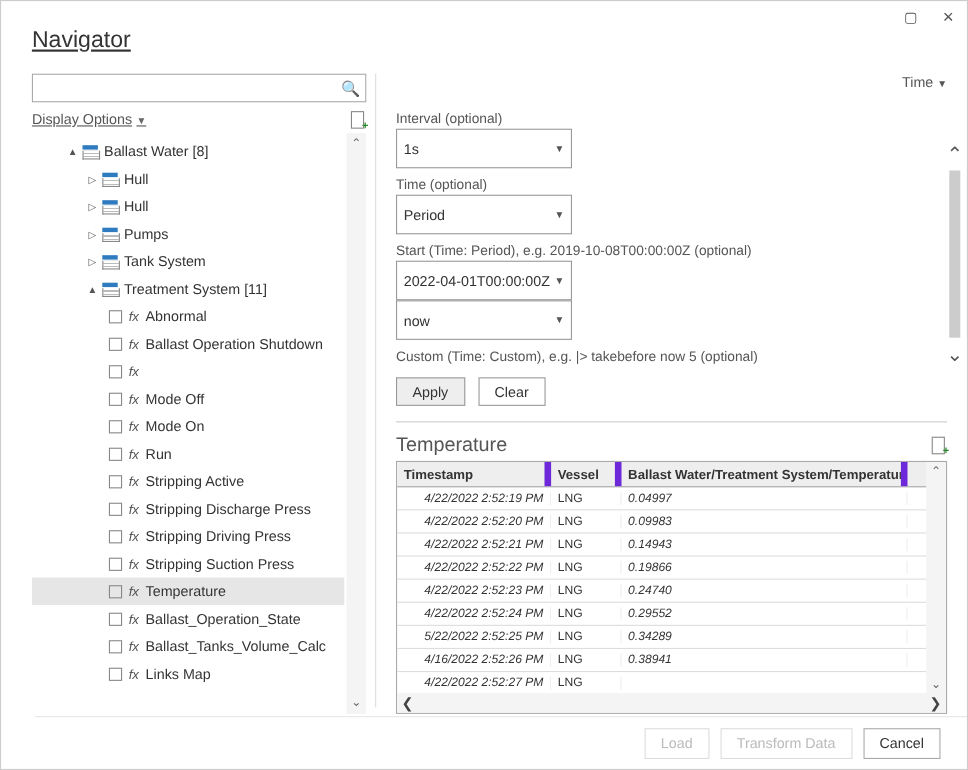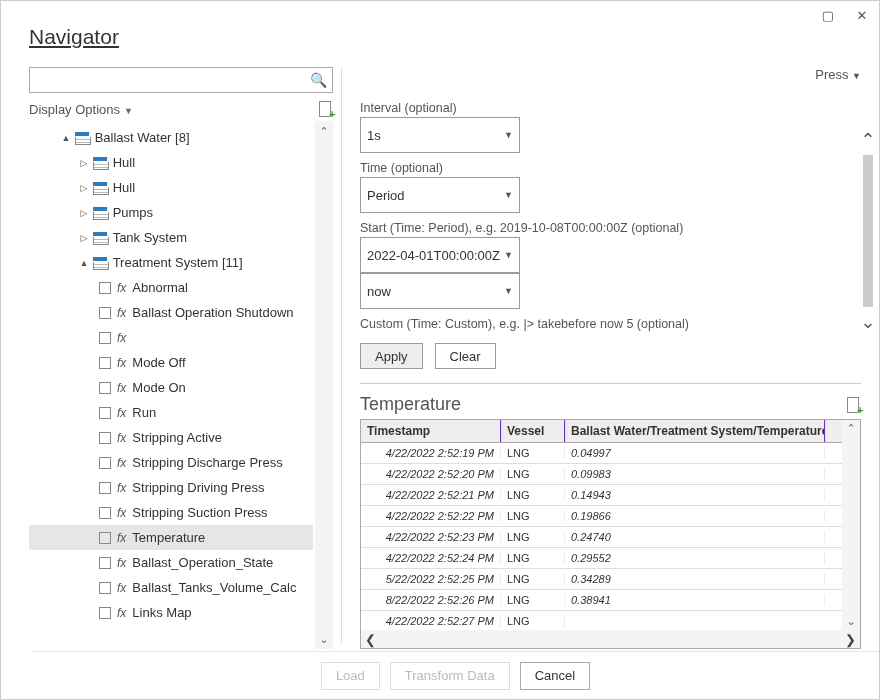--- a/index.html
+++ b/index.html
@@ -5,21 +5,21 @@
 * { box-sizing: border-box; margin: 0; padding: 0; font-family: "Segoe UI", Arial, sans-serif; }
 body { background: #fff; width: 880px; height: 700px; position: relative; border: 1px solid #ccc; overflow: hidden; }
 .titlebar { position: absolute; top: 0; right: 0; display: flex; }
 .titlebar .btn { width: 34px; height: 28px; display: flex; align-items: center; justify-content: center; cursor: pointer; color: #555; font-size: 13px; }
 .header { padding: 24px 28px 8px 28px; font-size: 21px; font-weight: 400; color: #333; text-decoration: underline; }
 .content { position: absolute; top: 60px; bottom: 50px; left: 0; right: 0; display: flex; }
 .left { width: 340px; padding: 6px 8px 0 28px; display: flex; flex-direction: column; }
 .search-row { display: flex; border: 1px solid #aaa; height: 26px; align-items: center; margin-bottom: 8px; }
 .search-row input { flex: 1; border: none; outline: none; font-size: 13px; padding: 0 6px; }
 .search-row .sicon { width: 26px; text-align: center; color: #0070c0; font-size: 14px; }
-.disp-row { display: flex; justify-content: space-between; align-items: center; font-size: 13px; color: #555; margin-bottom: 4px; }
+.disp-row { display: flex; justify-content: space-between; align-items: flex-start; font-size: 13px; color: #555; margin-bottom: 4px; text-decoration: underline; }
 .disp-row .caret { font-size: 9px; margin-left: 4px; color: #666; }
 .tree-wrap { flex: 1; overflow: hidden; position: relative; }
 .tree { font-size: 13px; color: #333; position: absolute; left: 0; right: 20px; top: 4px; }
 .tree .row { display: flex; align-items: center; height: 25px; white-space: nowrap; }
 .tree .row.sel { background: #e6e6e6; }
 .tree .tri { width: 10px; font-size: 9px; color: #555; text-align: center; }
 .tree .tblicon { width: 14px; height: 12px; display: inline-block; margin-right: 6px; position: relative; }
 .tree .tblicon::before { content: ""; position: absolute; left: 0; top: 0; width: 14px; height: 4px; background: #2e7bc0; }
 .tree .tblicon::after { content: ""; position: absolute; left: 0; top: 5px; width: 14px; height: 7px; border: 1px solid #888; border-top: none; background: repeating-linear-gradient(#fff, #fff 2px, #bbb 2px, #bbb 3px); }
 .tree .cb { width: 12px; height: 12px; border: 1px solid #888; margin-right: 6px; flex-shrink: 0; }
@@ -32,34 +32,34 @@
 .form { font-size: 13px; color: #555; }
 .form .lbl { margin-top: 8px; margin-bottom: 2px; font-size: 12.5px; color: #555; }
 .form .combo { width: 160px; height: 36px; border: 1px solid #999; display: flex; align-items: center; padding: 0 6px; font-size: 13px; color: #333; justify-content: space-between; }
 .form .combo .dd { font-size: 9px; color: #555; }
 .btnrow { margin-top: 12px; display: flex; gap: 12px; }
 .btn2 { height: 26px; border: 1px solid #999; background: #fff; padding: 0 14px; font-size: 13px; color: #333; cursor: pointer; }
 .btn2.primary { background: #eee; }
 .section-title { font-size: 18px; color: #555; margin-top: 14px; margin-bottom: 4px; border-top: 1px solid #ccc; padding-top: 10px; display: flex; justify-content: space-between; align-items: center; }
 .grid-wrap { border: 1px solid #aaa; position: relative; flex: 1; overflow: hidden; }
 .ghead { display: flex; background: #eee; border-bottom: 1px solid #aaa; font-size: 12px; font-weight: 600; color: #333; }
-.ghead .c { padding: 4px 6px; border-right: 1px solid #6d28d9; overflow: hidden; white-space: nowrap; }
+.ghead .c { padding: 4px 6px; border-right: 6px solid #6d28d9; overflow: hidden; white-space: nowrap; }
 .gbody .r { display: flex; border-bottom: 1px solid #ddd; font-size: 11px; color: #333; height: 21px; align-items: center; }
 .gbody .c { padding: 0 6px; border-right: 1px solid #eee; overflow: hidden; white-space: nowrap; }
 .c1 { width: 140px; text-align: right; font-style: italic; }
 .c2 { width: 64px; }
 .c3 { width: 260px; text-align: left; font-style: italic; }
 .ghead .c1 { font-style: normal; text-align: left; }
 .ghead .c3 { font-style: normal; text-align: left; }
 .grid-hscroll { position: absolute; left: 0; right: 0; bottom: 0; height: 18px; background: #f4f4f4; display: flex; justify-content: space-between; align-items: center; padding: 0 4px; font-size: 13px; color: #444; }
 .grid-vscroll { position: absolute; right: 0; top: 0; bottom: 18px; width: 18px; background: #f4f4f4; display: flex; flex-direction: column; justify-content: space-between; align-items: center; font-size: 11px; color: #666; padding: 2px 0; }
 .right-outer-scroll { position: absolute; right: 2px; top: 70px; width: 18px; height: 200px; display: flex; flex-direction: column; justify-content: space-between; }
 .right-outer-scroll .arrow { font-size: 18px; color: #555; text-align: center; line-height: 1; }
 .right-outer-scroll .thumb { width: 10px; flex: 1; background: #ccc; margin: 6px auto; }
-.footer { position: absolute; bottom: 0; left: 0; right: 0; height: 48px; display: flex; justify-content: center; align-items: center; gap: 10px; padding: 0 24px; border-top: 1px solid #e6e6e6; margin-left: 31px; }
+.footer { position: absolute; bottom: 0; left: 0; right: 0; height: 48px; display: flex; justify-content: flex-end; align-items: center; gap: 10px; padding: 0 24px; border-top: 1px solid #e6e6e6; margin-left: 31px; }
 .footer .fbtn { height: 28px; border: 1px solid #aaa; background: #fff; padding: 0 14px; font-size: 13px; color: #333; cursor: pointer; }
 .footer .fbtn.disabled { color: #bbb; border-color: #ddd; cursor: default; }
 .page-icon { width: 14px; height: 16px; display: inline-block; position: relative; }
 .page-icon::before { content: ""; position: absolute; left: 0; top: 0; width: 10px; height: 14px; border: 1px solid #888; }
 .page-icon::after { content: "+"; position: absolute; right: -2px; bottom: -3px; font-size: 10px; color: #2a8a2a; font-weight: bold; }
 </style>
 </head>
 <body>
 
 <div class="titlebar">
@@ -162,21 +162,21 @@
         <div style="position:absolute;bottom:0;width:100%">
             <div class="arrow">⌄</div>
           </div>
       </div>
     </div>
   </div>
 
   <div class="divider"></div>
 
   <div class="right">
-    <div class="show-row"><span><span>Press</span> <span style="font-size:9px">▼</span></span></div>
+    <div class="show-row"><span><span>Time</span> <span style="font-size:9px">▼</span></span></div>
     <div class="form">
       <div class="lbl">Interval (optional)</div>
       <div class="combo">
           <span>1s</span>
           <span class="dd">▼</span>
         </div>
       <div class="lbl">Time (optional)</div>
       <div class="combo">
           <span>Period</span>
           <span class="dd">▼</span>
@@ -236,21 +236,21 @@
             <div class="c c1">4/22/2022 2:52:24 PM</div>
             <div class="c c2">LNG</div>
             <div class="c c3">0.29552</div>
           </div>
           <div class="r">
             <div class="c c1">5/22/2022 2:52:25 PM</div>
             <div class="c c2">LNG</div>
             <div class="c c3">0.34289</div>
           </div>
           <div class="r">
-            <div class="c c1">8/22/2022 2:52:26 PM</div>
+            <div class="c c1">4/16/2022 2:52:26 PM</div>
             <div class="c c2">LNG</div>
             <div class="c c3">0.38941</div>
           </div>
           <div class="r">
             <div class="c c1">4/22/2022 2:52:27 PM</div>
             <div class="c c2">LNG</div>
           </div>
           <div class="r">
             <div class="c c1">4/22/2022 2:52:28 PM</div>
             <div class="c c2">LNG</div>

